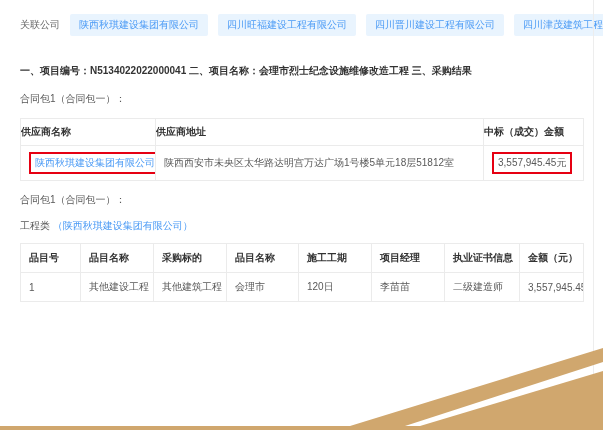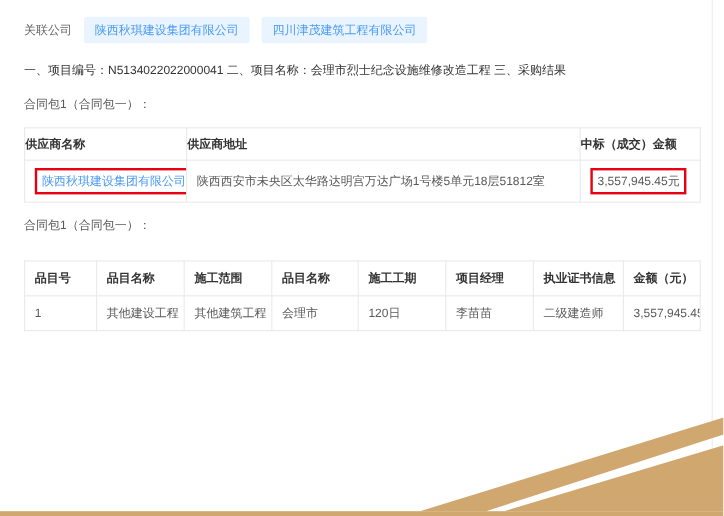--- a/index.html
+++ b/index.html
@@ -29,21 +29,21 @@
 
   
   .title-box {
     display: inline-block;
     margin-top: 9px;
     border: 2px solid #e60012;
     padding: 3px 7px;
   }
   .title-box a { color: #595959; text-decoration: none; cursor: pointer; }
 
-  .section-line { margin-top: 16px; font-weight: normal; color: #333; }
+  .section-line { margin-top: 28px; font-weight: bold; color: #333; }
   .pkg-label { margin-top: 14px; color: #595959; }
 
   table {
     border-collapse: collapse;
     width: 563px;
     table-layout: fixed;
   }
   th, td {
     border: 1px solid #ebebeb;
     text-align: left;
@@ -59,21 +59,21 @@
     border: 2px solid #e60012;
     padding: 2px 4px;
   }
   .supplier-name { color: #4a9af5; cursor: pointer; }
 
   .sec4-title { margin-top: 10px; font-weight: bold; color: #333; }
   .pkg-label2 { margin-top: 12px; }
   .category-line { margin-top: 12px; }
   .category-company { color: #4a9af5; cursor: pointer; }
 
-  .items-table { margin-top: 22px; }
+  .items-table { margin-top: 10px; }
   .items-table th, .items-table td { padding: 7px 8px; }
 
   
   .gold-decoration {
     position: absolute;
     left: 0; bottom: 0;
     width: 603px; height: 90px;
     pointer-events: none;
   }
   .right-edge-line {
@@ -84,20 +84,22 @@
   }
 </style>
 </head>
 <body>
 
 <div class="content">
 
   <div class="related-row">
     <span class="related-label">关联公司</span>
     <span class="tag">陕西秋琪建设集团有限公司</span>
+    <span class="tag">四川旺福建设工程有限公司</span>
+    <span class="tag">四川晋川建设工程有限公司</span>
     <span class="tag">四川津茂建筑工程有限公司</span>
   </div>
 
 
   <div class="section-line">一、项目编号：N5134022022000041 二、项目名称：会理市烈士纪念设施维修改造工程 三、采购结果</div>
 
   <div class="pkg-label">合同包1（合同包一）：</div>
 
   <table class="supplier-table">
     <colgroup>
@@ -121,37 +123,41 @@
         <td>
           <span class="red-box">3,557,945.45元</span>
         </td>
       </tr>
     </tbody>
   </table>
 
 
   <div class="pkg-label pkg-label2">合同包1（合同包一）：</div>
 
+  <div class="category-line">
+    <span>工程类</span>
+    <span class="category-company">（陕西秋琪建设集团有限公司）</span>
+  </div>
 
   <table class="items-table">
     <colgroup>
       <col style="width:60px">
         <col style="width:73px">
         <col style="width:73px">
         <col style="width:72px">
       <col style="width:73px">
         <col style="width:73px">
         <col style="width:75px">
         <col style="width:64px">
     </colgroup>
     <thead>
       <tr>
         <th>品目号</th>
         <th>品目名称</th>
-        <th>施工范围</th>
+        <th>采购标的</th>
         <th>品目名称</th>
         <th>施工工期</th>
         <th>项目经理</th>
         <th>执业证书信息</th>
         <th>金额（元）</th>
       </tr>
     </thead>
     <tbody>
       <tr>
         <td>1</td>

